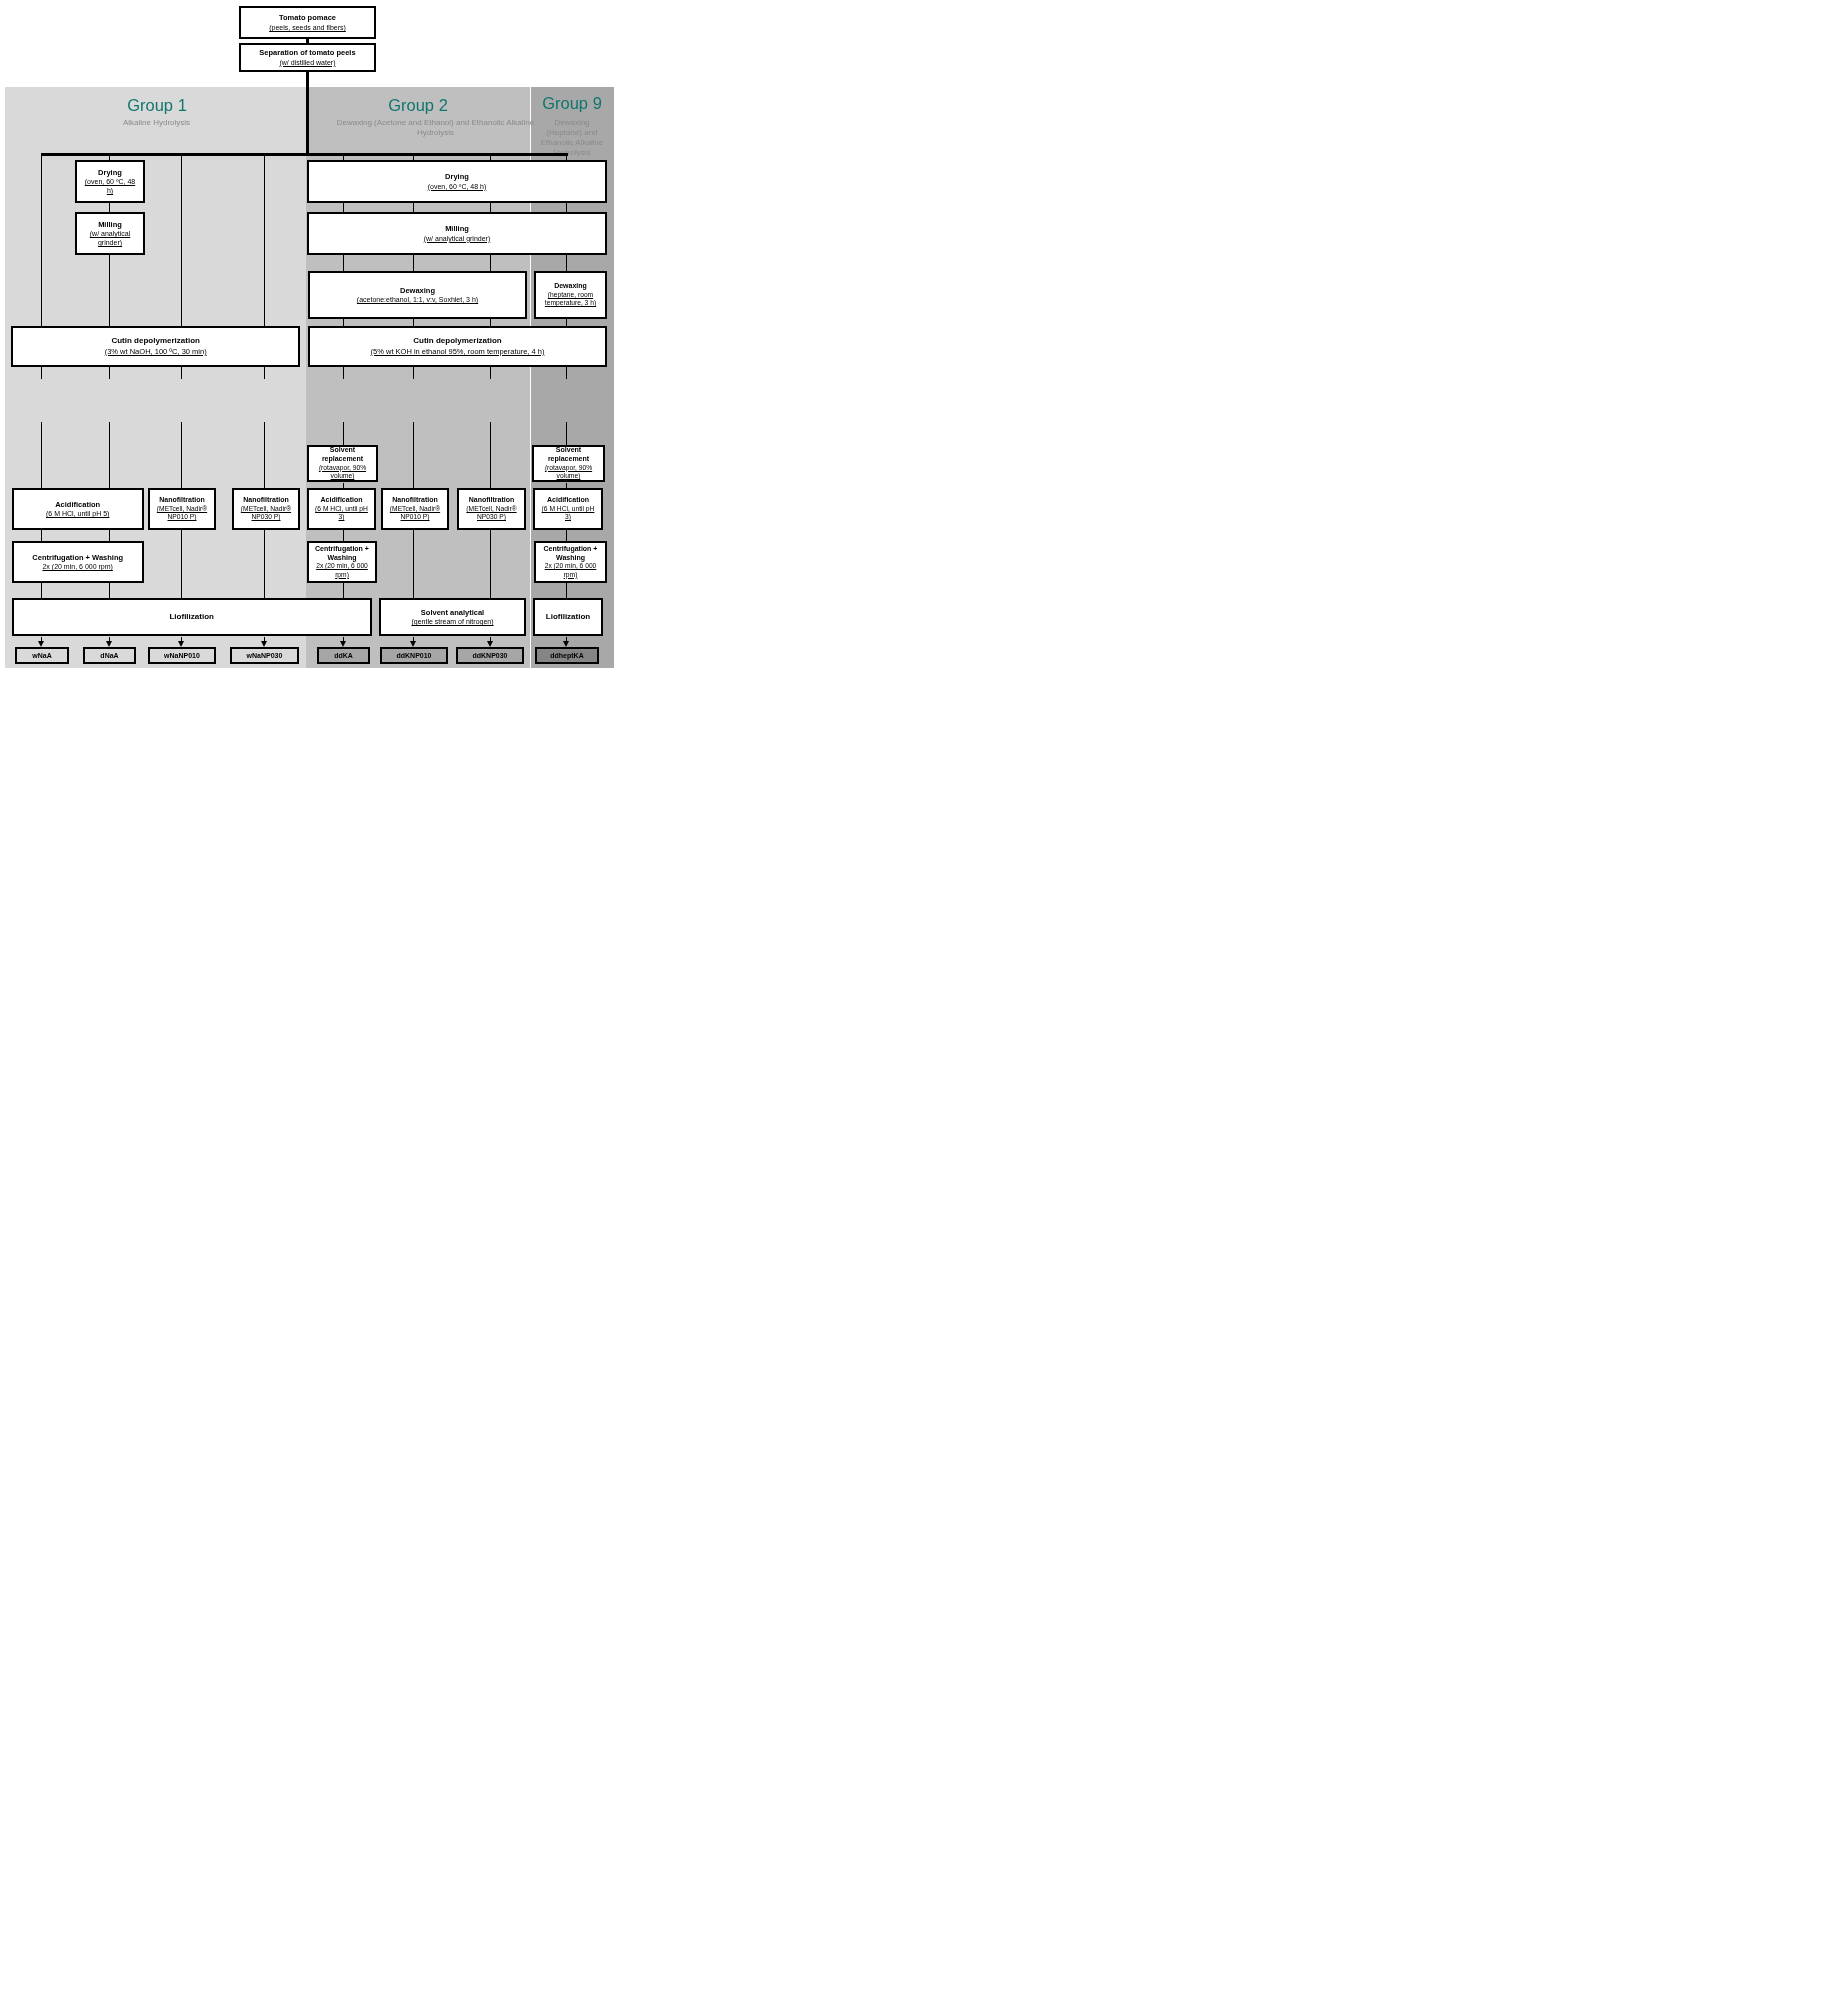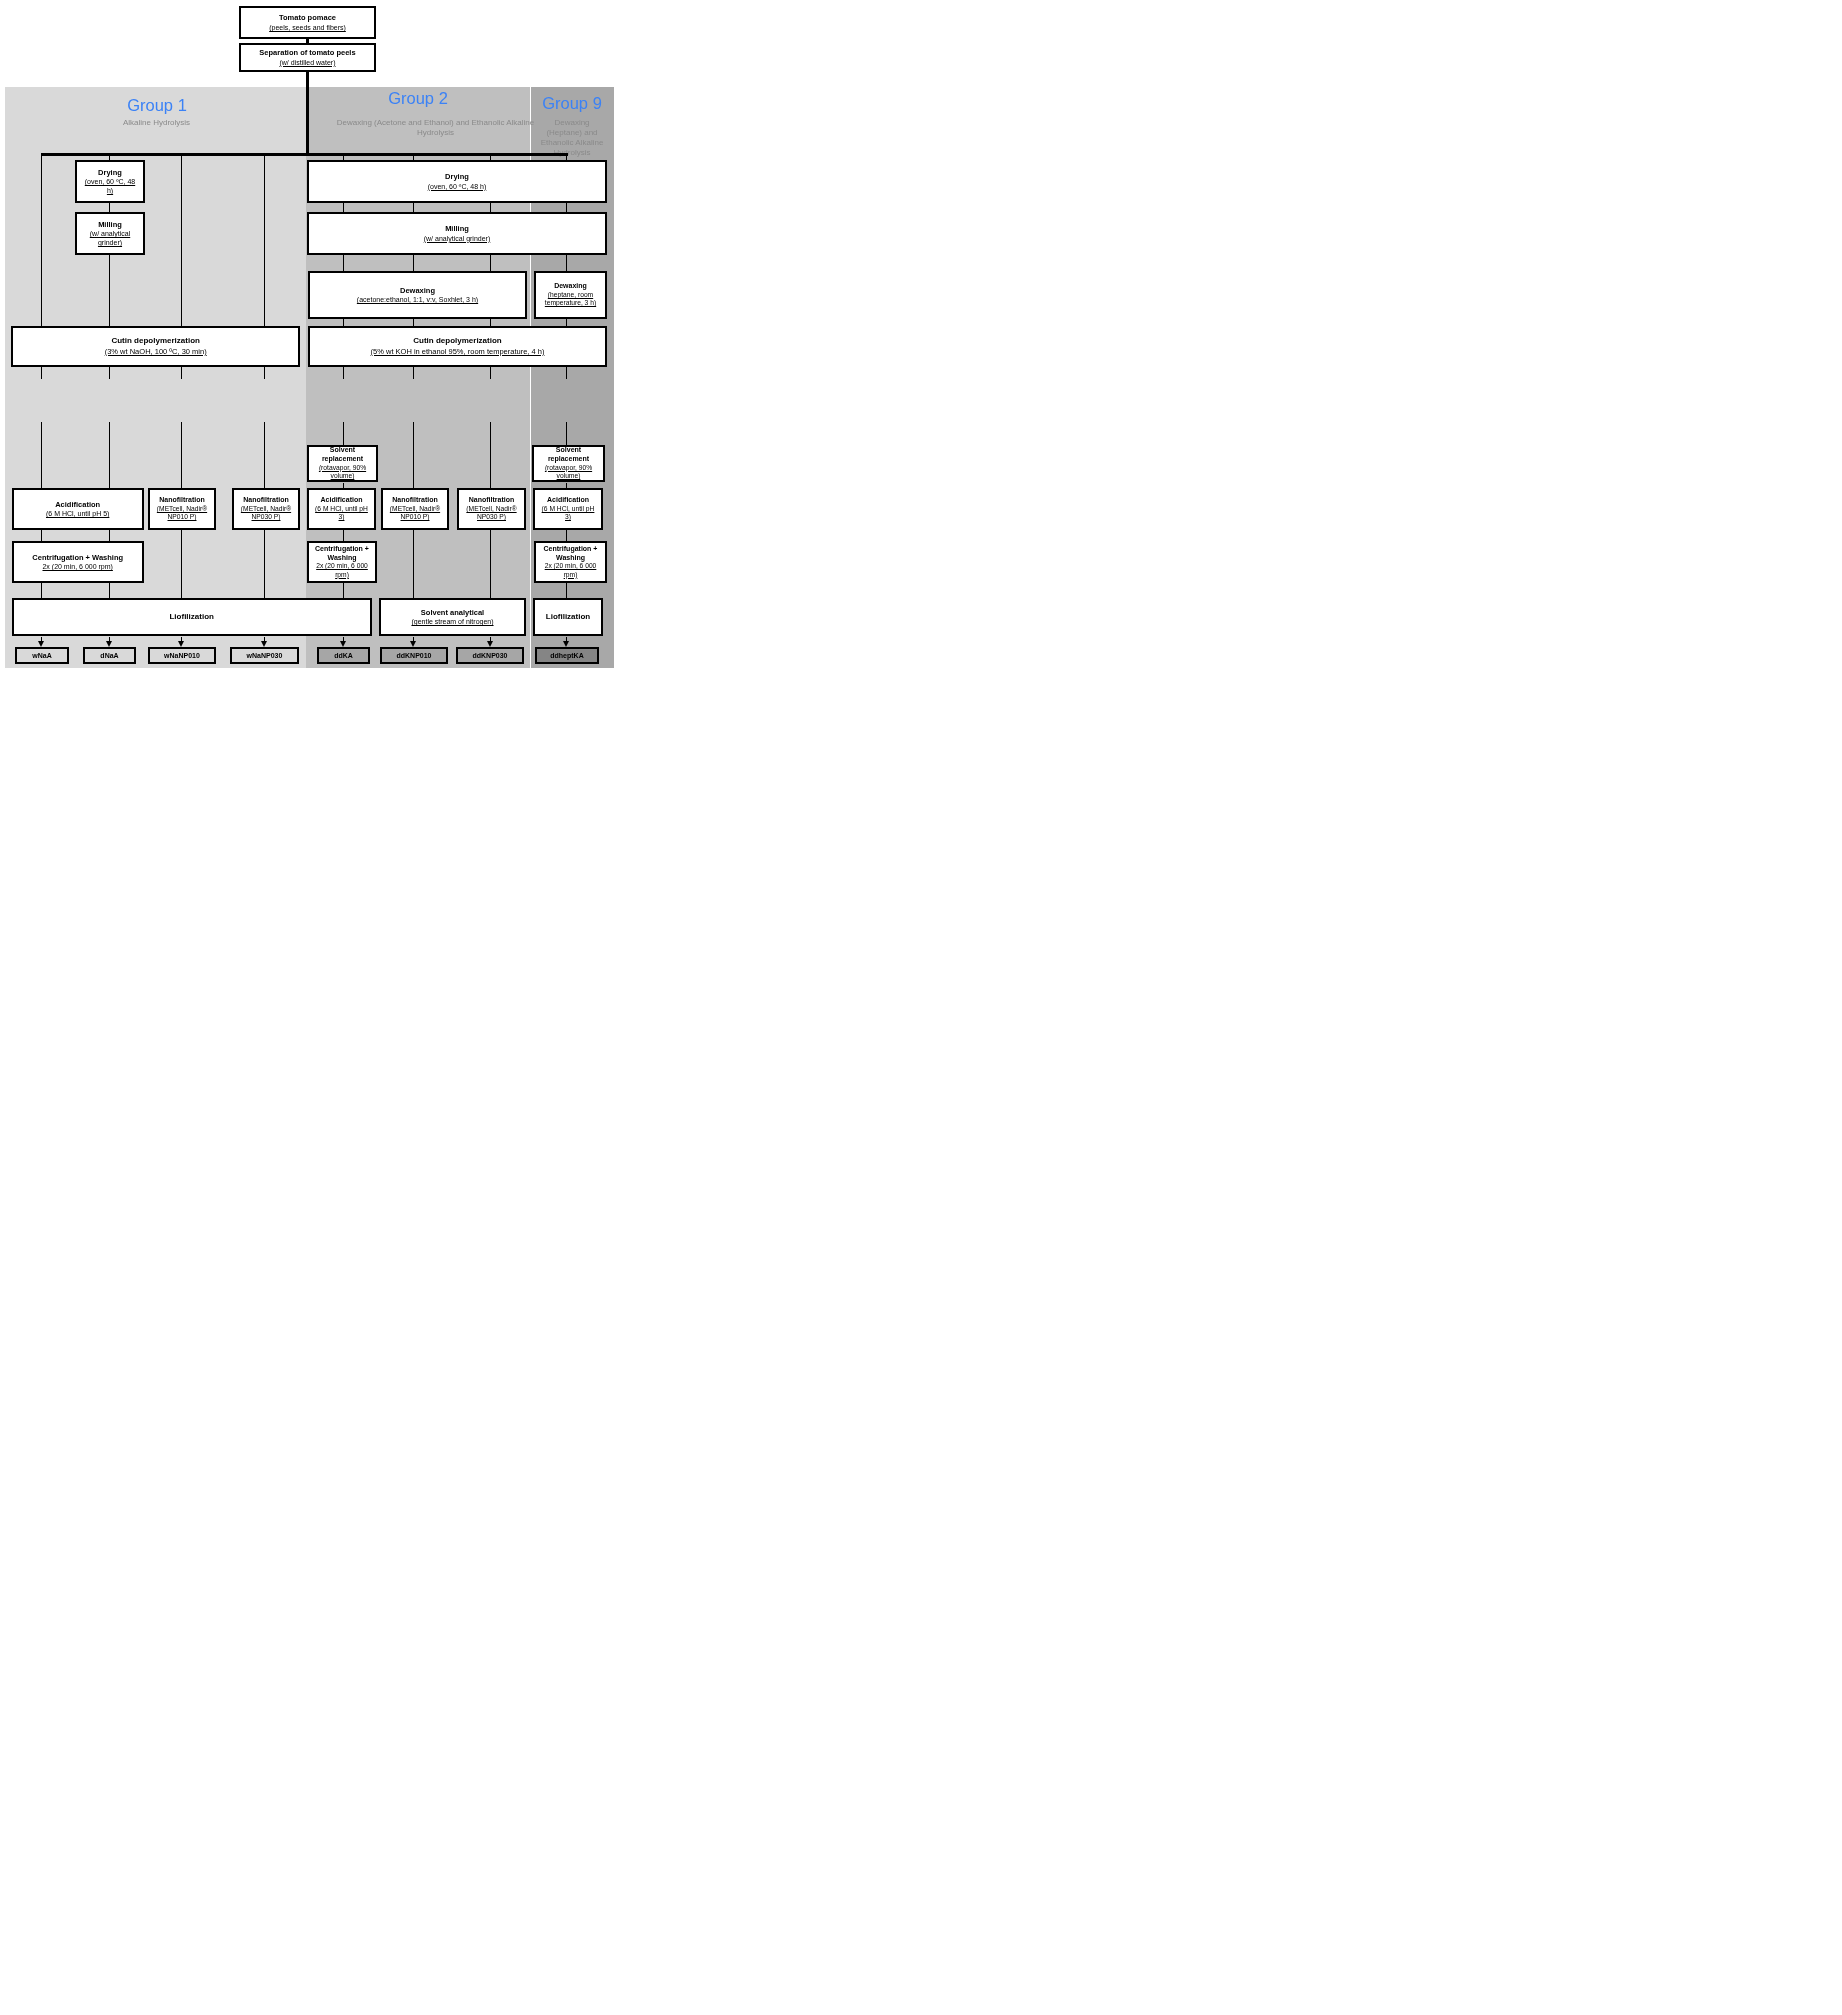--- a/index.html
+++ b/index.html
@@ -2,21 +2,21 @@
 <html style="font-size:8.5px"><head>
 <meta charset="utf-8">
 <style>
   html,body{margin:0;padding:0;background:#ffffff;}
   .page{position:relative;width:614px;height:672px;background:#ffffff;overflow:hidden;
         font-family:"Liberation Sans", sans-serif;color:#000;}
   .band{position:absolute;top:87px;height:581px;}
   .band1{left:5.3px;width:301px;background:#d9d9d9;}
   .band2{left:306px;width:224px;background:#bfbfbf;}
   .band3{left:531px;width:84px;background:#a8a8a8;}
-  .glabel{position:absolute;text-align:center;font-size:16.5px;color:#3b82f6;line-height:1.05;}
+  .glabel{position:absolute;text-align:center;font-size:16.5px;color:#0f766e;line-height:1.05;}
   .gsub{position:absolute;text-align:center;font-size:8px;color:#8a8a8a;line-height:1.25;}
   .pbox{position:absolute;background:#ffffff;border:2.1px solid #000;box-sizing:border-box;
         display:flex;flex-direction:column;justify-content:center;align-items:center;
         text-align:center;padding:4px;}
   .pbox .t{font-weight:bold;font-size:7.5px;line-height:1.3;}
   .pbox .s{font-weight:normal;font-size:7px;line-height:1.3;text-decoration:underline;}
   .pbox.big .t{font-size:8px;}
   .pbox.big .s{font-size:7.5px;}
   .pbox.small .t{font-size:7px;line-height:1.25;}
   .pbox.small .s{font-size:6.7px;line-height:1.25;}
@@ -35,21 +35,21 @@
 <body>
 
 <div class="page" id="page">
 
   <div class="band band1"></div>
   <div class="band band2"></div>
   <div class="band band3"></div>
 
   <div class="glabel" style="left:77px;top:97px;width:160px">Group 1</div>
   <div class="gsub" style="left:103px;top:118px;width:107px">Alkaline Hydrolysis</div>
-  <div class="glabel" style="left:338px;top:90px;width:160px">Group 2</div>
+  <div class="glabel" style="left:338px;top:97px;width:160px">Group 2</div>
   <div class="gsub" style="left:332px;top:118px;width:207px">Dewaxing (Acetone and Ethanol) and Ethanolic Alkaline Hydrolysis</div>
   <div class="glabel" style="left:492px;top:95px;width:160px">Group 9</div>
   <div class="gsub" style="left:537px;top:118px;width:70px">Dewaxing (Heptane) and Ethanolic Alkaline Hydrolysis</div>
 
   <div class="pbox hdr" style="left:239px;top:6.4px;width:137px;height:33px">
     <div class="t">Tomato pomace</div>
     <div class="s">(peels, seeds and fibers)</div>
   </div>
   <div class="pbox hdr" style="left:239px;top:43px;width:137px;height:29px">
     <div class="t">Separation of tomato peels</div>

